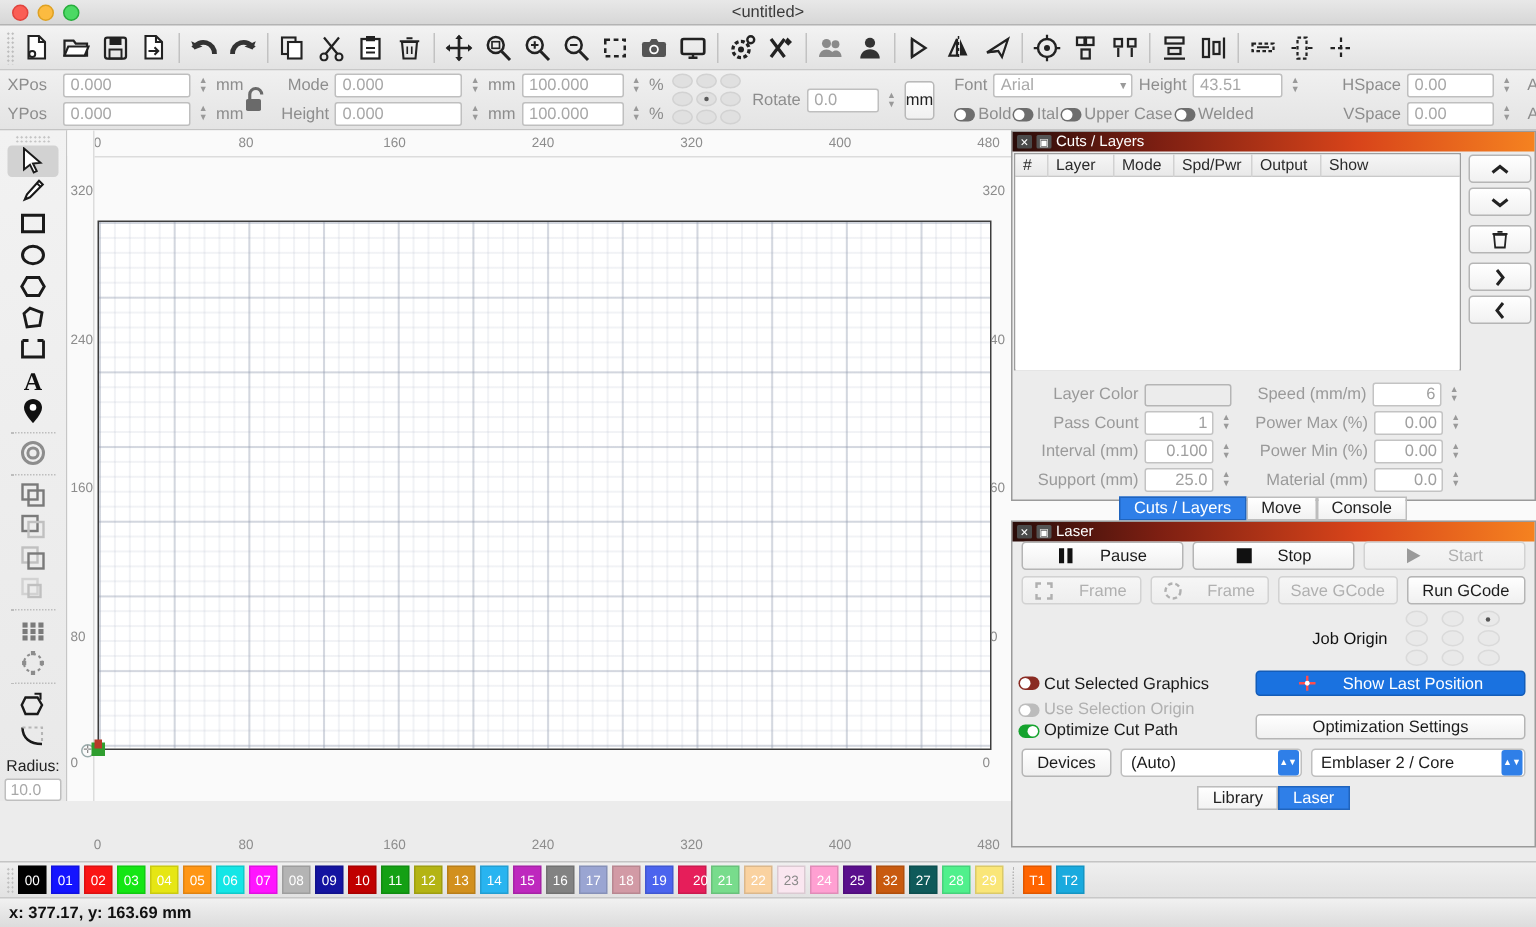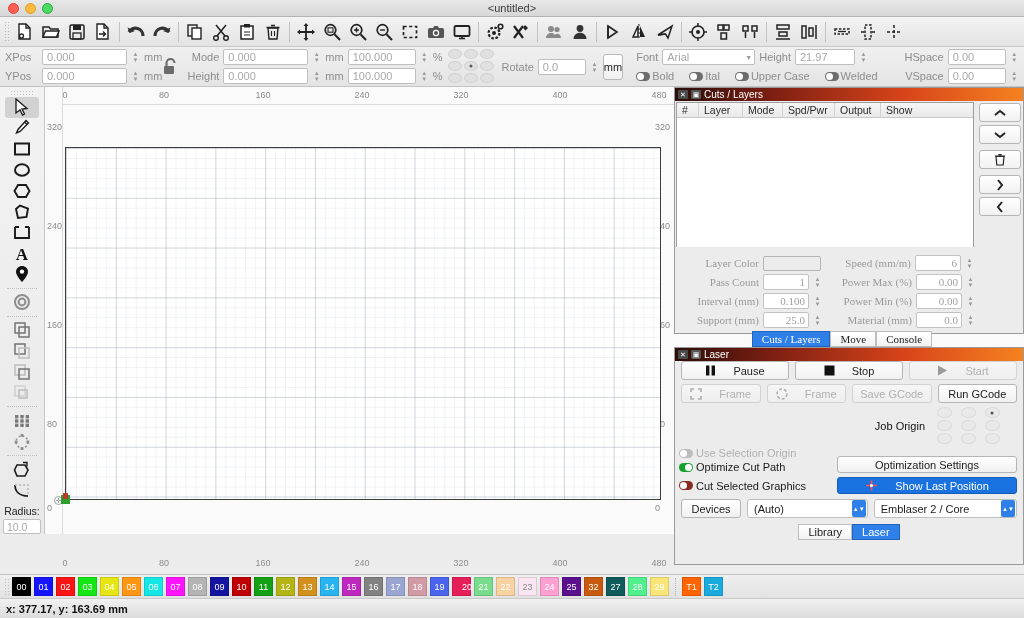--- a/index.html
+++ b/index.html
@@ -128,21 +128,21 @@
   .lhead { display:flex; height:15px; background:linear-gradient(#f6f6f6,#e9e9e9);
     border-bottom:1px solid #c9c9c9; align-items:center; font-size:10.5px; color:#2a2a2a; }
   .lhead div { border-right:1px solid #d2d2d2; padding-left:5px; height:15px; line-height:15px; }
   .lhead div:last-child{border-right:none;}
   .llist { background:#fff; }
   .sidebtns { position:absolute; right:2px; top:15px; width:42px; }
   .sbtn { width:42px; height:19px; margin-bottom:3px; border:1px solid #b5b5b5;
     border-radius:3px; background:linear-gradient(#fff,#f1f1f1);
     display:flex; align-items:center; justify-content:center; font-size:10px; color:#333; }
 
-  .params { padding:4px 20px 0 4px;font-family:Liberation Serif, serif; }
+  .params { padding:4px 20px 0 4px; }
   .prow { display:flex; align-items:center; gap:4px; margin-bottom:3px; height:16px; }
   .plab { width:80px; text-align:right; color:#9a9a9a; font-size:11px; }
   .pfield { height:16px; border:1px solid #c3c3c3; background:#fff; border-radius:2px;
     font-size:11px; color:#a0a0a0; text-align:right; padding:0 3px; line-height:15px; }
   .swatchbox { width:58px; height:15px; border:1px solid #b5b5b5; background:#ececec; border-radius:2px; }
 
   .tabs { display:flex; justify-content:center; gap:0; margin-top:2px; }
   .tab { height:16px; padding:0 9px; border:1px solid #bdbdbd; background:linear-gradient(#fff,#f2f2f2);
     font-size:11px; color:#222; display:flex; align-items:center; }
   .tab.act { background:#2f7fe8; color:#fff; border-color:#2064bd; }
@@ -514,24 +514,24 @@
     <div class="tb-sep" style="margin-left:6px"></div>
 
     <div class="rows" style="margin-left:4px">
       <div class="row">
         <span class="lbl">Font</span>
         <span class="combo" style="width:93px">
           <span>Arial</span>
           <span style="font-size:7px;color:#9a9a9a">▼</span>
         </span>
         <span class="lbl">Height</span>
-        <span class="fld" style="width:60px">21.97</span>
+        <span class="fld" style="width:60px">43.51</span>
         <span class="spin">▲<br>▼</span>
       </div>
-      <div class="row" style="gap:15px">
+      <div class="row" style="gap:1px">
         <span class="chk">
             <span class="sw"></span>
             <span class="lbl">Bold</span>
           </span>
         <span class="chk">
             <span class="sw"></span>
             <span class="lbl">Ital</span>
           </span>
         <span class="chk">
             <span class="sw"></span>
@@ -890,48 +890,48 @@
           <i></i>
           <i></i>
           <i></i>
           <i></i>
           <i></i>
           <i></i>
         </div>
         <span style="width:6px"></span>
       </div>
 
+      <div style="display:flex;gap:6px;padding:0 6px 3px 4px;align-items:center">
+        <div style="flex:0 0 152px">
+          <div class="tg">
+            <span class="tgs off"></span>
+            <span>Cut Selected Graphics</span>
+          </div>
+        </div>
+        <div class="lbtn blue" style="flex:1;height:17px">
+          <svg width="13" height="11" viewBox="0 0 13 11">
+              <path d="M6.5 0.5v10M1 5.5h11" stroke="#ff4d4d" stroke-width="1.6"></path>
+              <circle cx="6.5" cy="5.5" r="1.6" fill="#fff"></circle>
+            </svg>
+          <span>Show Last Position</span>
+        </div>
+      </div>
+
       <div style="display:flex;gap:6px;padding:0 6px 4px 4px;align-items:center">
         <div style="flex:0 0 152px">
           <div class="tg" style="margin-bottom:2px">
             <span class="tgs gray"></span>
             <span style="color:#b0b0b0">Use Selection Origin</span>
           </div>
           <div class="tg">
             <span class="tgs on"></span>
             <span>Optimize Cut Path</span>
           </div>
         </div>
         <div class="lbtn" style="flex:1;height:17px;align-self:flex-end">Optimization Settings</div>
-      </div>
-
-      <div style="display:flex;gap:6px;padding:0 6px 3px 4px;align-items:center">
-        <div style="flex:0 0 152px">
-          <div class="tg">
-            <span class="tgs off"></span>
-            <span>Cut Selected Graphics</span>
-          </div>
-        </div>
-        <div class="lbtn blue" style="flex:1;height:17px">
-          <svg width="13" height="11" viewBox="0 0 13 11">
-              <path d="M6.5 0.5v10M1 5.5h11" stroke="#ff4d4d" stroke-width="1.6"></path>
-              <circle cx="6.5" cy="5.5" r="1.6" fill="#fff"></circle>
-            </svg>
-          <span>Show Last Position</span>
-        </div>
       </div>
 
       <div style="display:flex;gap:6px;padding:2px 6px 4px 6px;align-items:center">
         <div class="lbtn" style="flex:0 0 60px">Devices</div>
         <div class="dcombo" style="flex:1">
           <span>(Auto)</span>
           <span class="dcaret">▲▼</span>
         </div>
         <div class="dcombo" style="flex:1.2">
           <span>Emblaser 2 / Core</span>

